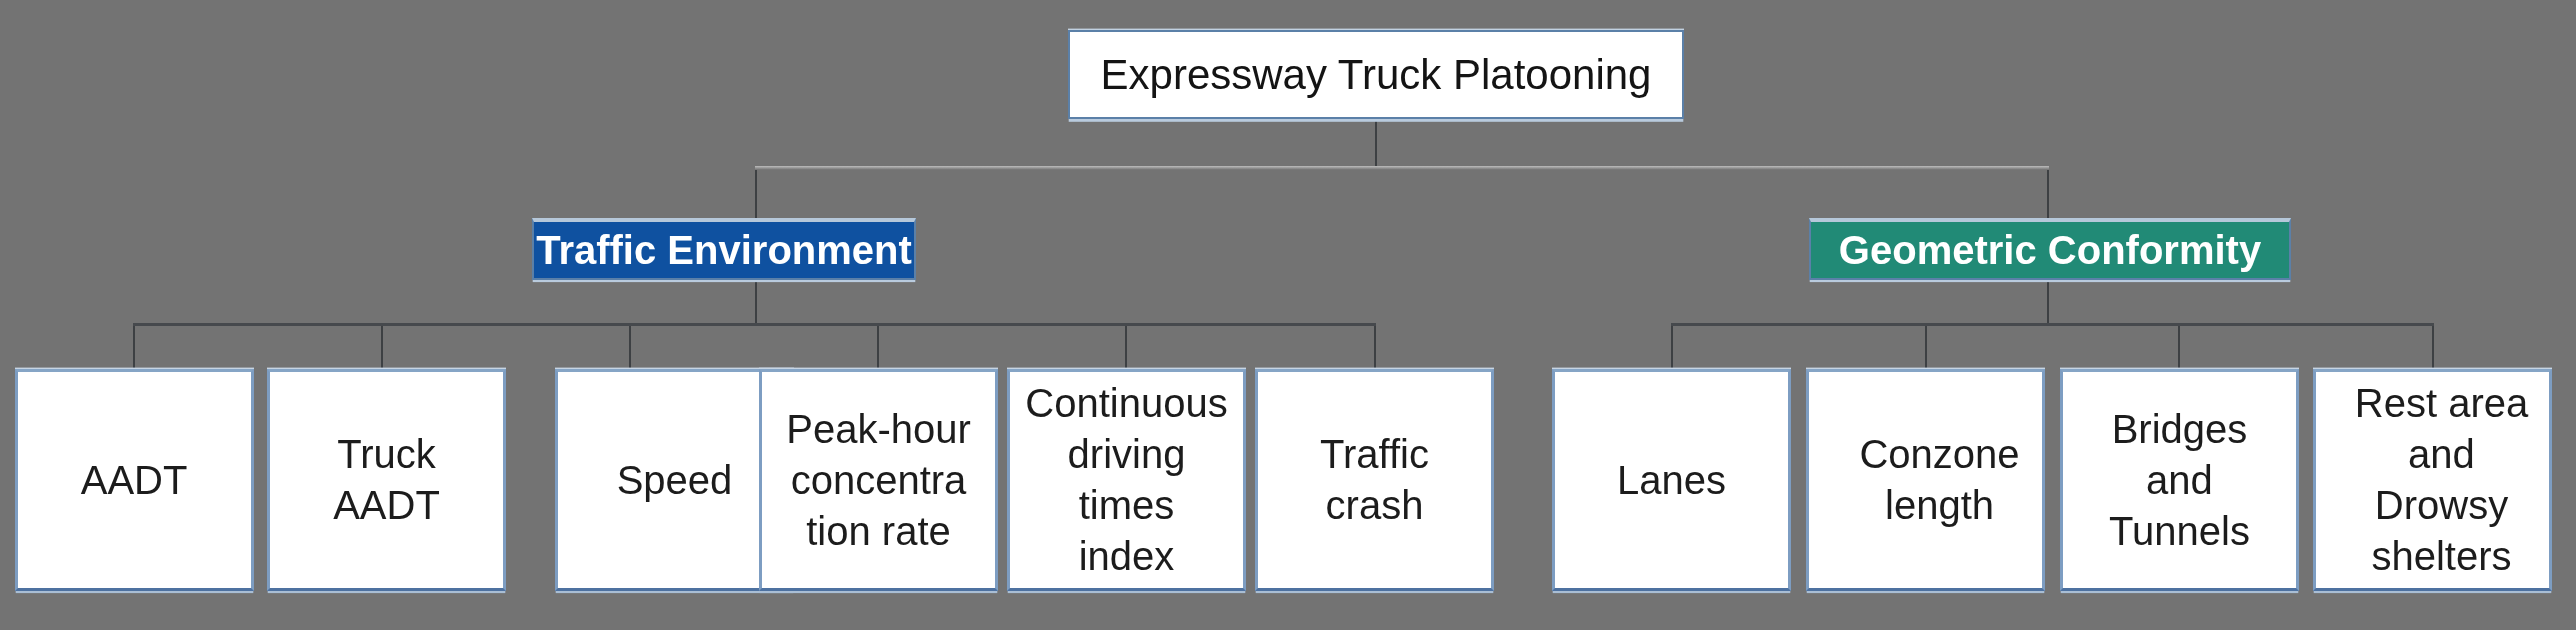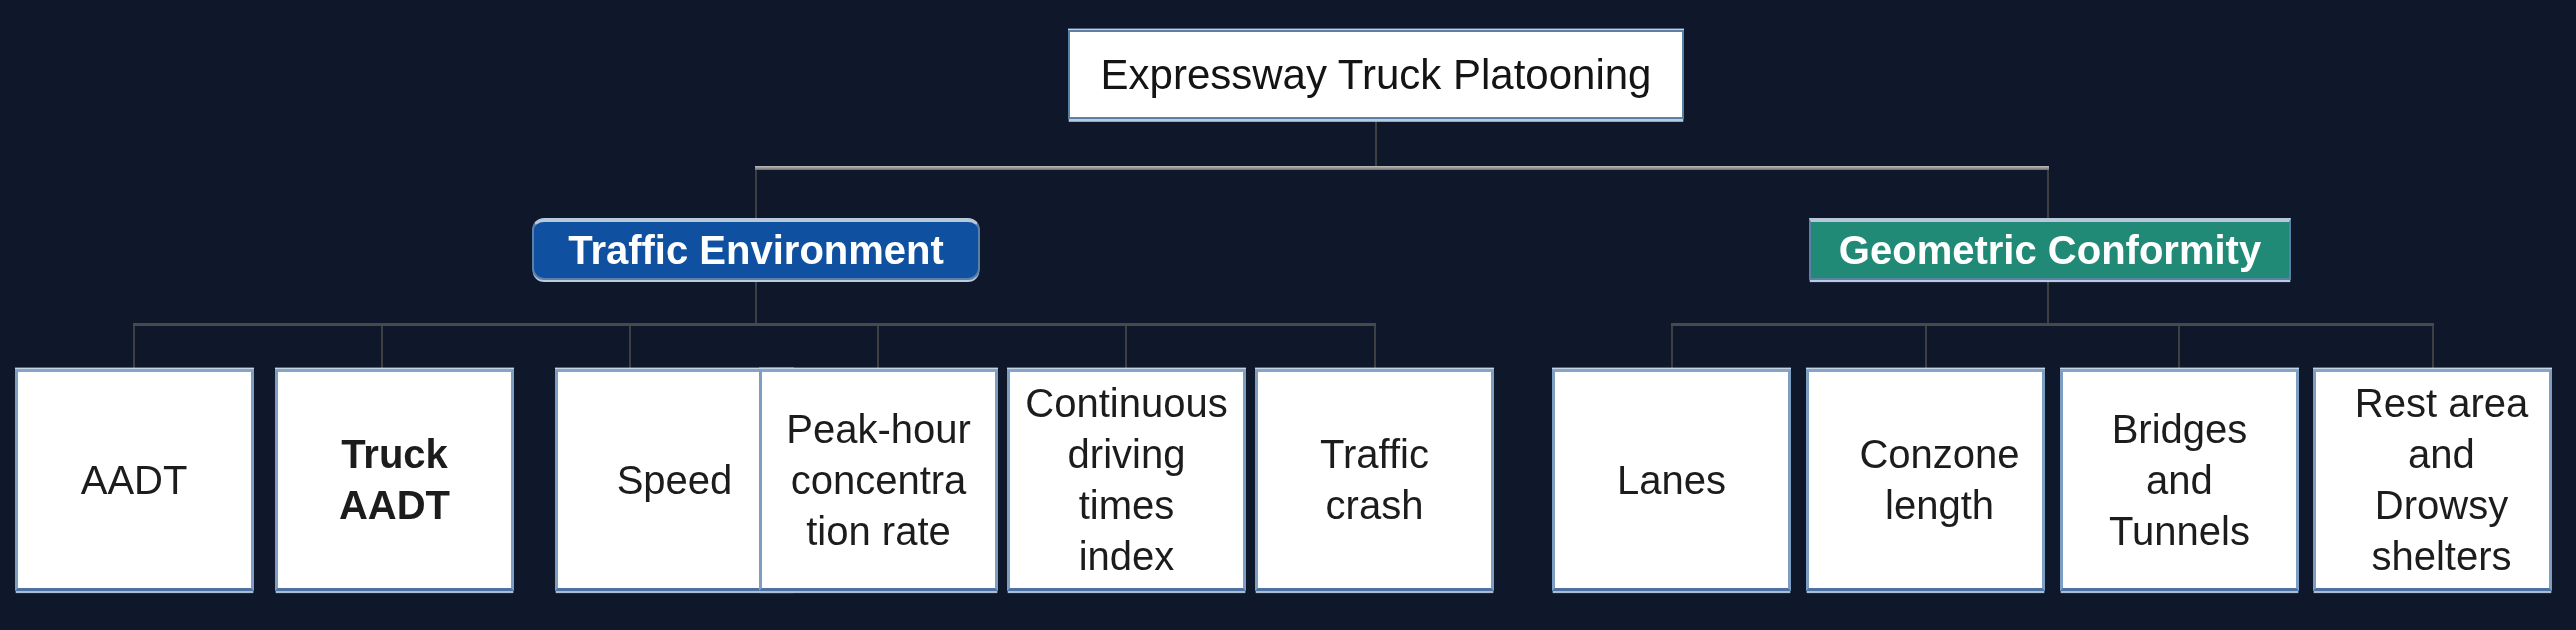--- a/index.html
+++ b/index.html
@@ -4,21 +4,21 @@
 <style>
   html, body {
     margin: 0;
     padding: 0;
     background: #ffffff;
   }
   .canvas {
     position: relative;
     width: 2576px;
     height: 631px;
-    background: #0f172a;
+    background: #737373;
     overflow: hidden;
     font-family: "Liberation Sans", "DejaVu Sans", sans-serif;
     color: #1c1c1c;
   }
 
   
   .v-line {
     position: absolute;
     width: 2.1px;
     background: #3d4043;
@@ -53,21 +53,21 @@
   
   .header {
     position: absolute;
     top: 218px; height: 62px;
     box-sizing: border-box;
     border: 2.1px solid var(--root-border, #5b80a8);
     border-top: 4.2px solid #b6c8da;
     box-shadow: 0 2.8px 0 -0.7px #b9cbde;
     display: flex; align-items: center; justify-content: center;
   }
-  .header--traffic   { left: 532px;  width: 448px; background: var(--traffic-header, #0f51a0); border-radius: 12px; }
+  .header--traffic   { left: 532px;  width: 384px; background: var(--traffic-header, #0f51a0); }
   .header--geometric { left: 1809px; width: 482px; background: var(--geometric-header, #218a76); }
   .header-label {
     font-size: 40px;
     font-weight: bold;
     color: #ffffff;
     white-space: nowrap;
   }
 
   
   .leaf {
@@ -123,21 +123,21 @@
   <div class="header header--traffic">
     <span class="header-label">Traffic Environment</span>
   </div>
   <div class="header header--geometric">
     <span class="header-label">Geometric Conformity</span>
   </div>
 
   <div class="leaf" style="left:14.6px;">
     <span class="leaf-label">AADT</span>
   </div>
-  <div class="leaf" style="left:275px;font-weight:bold;">
+  <div class="leaf" style="left:267px;">
     <span class="leaf-label">Truck
 AADT</span>
   </div>
   <div class="leaf" style="left:511px;margin-left:44px;">
     <span class="leaf-label">Speed</span>
   </div>
   <div class="leaf" style="left:759px;">
     <span class="leaf-label">Peak-hour
 concentra
 tion rate</span>

